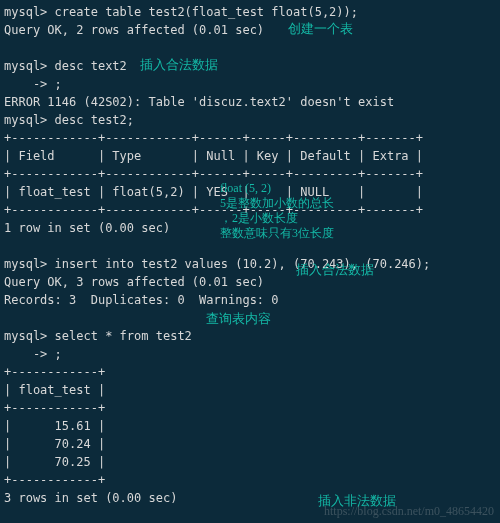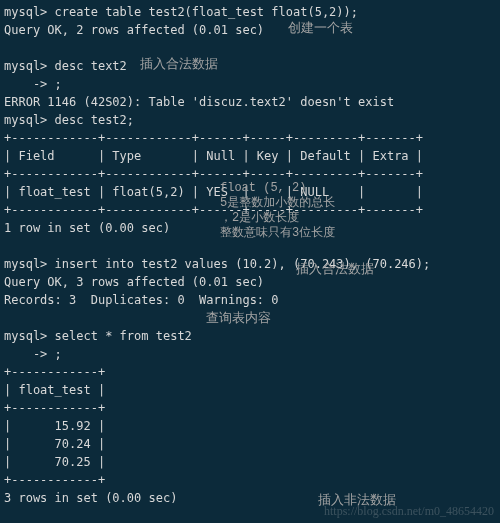--- a/index.html
+++ b/index.html
@@ -7,21 +7,21 @@
   width:500px;height:523px;
   background:#0c2a3a;
   font-family:Consolas,Menlo,monospace;
   font-size:12px;
   color:#d8d8d8;
   line-height:1.5;
   overflow:hidden;
   position:relative;
 }
 .term{white-space:pre;padding:3px 4px 0 4px}
-.ann{color:#a3a3a3;font-family:Liberation Mono, monospace;font-size:13px;position:absolute;white-space:pre}
+.ann{color:#14b8a6;font-family:Liberation Serif, serif;font-size:13px;position:absolute;white-space:pre}
 .wm{position:absolute;right:6px;bottom:3px;color:rgba(200,200,200,.25);font-size:12px;font-family:Liberation Serif, serif}
 </style>
 </head>
 <body>
 
 <div class="term"><span>mysql&gt; create table test2(float_test float(5,2));</span>
 <span>Query OK, 2 rows affected (0.01 sec)</span>
 <span></span>
 <span>mysql&gt; desc text2</span>
 <span>    -&gt; ;</span>
@@ -36,21 +36,21 @@
 <span></span>
 <span>mysql&gt; insert into test2 values (10.2), (70.243), (70.246);</span>
 <span>Query OK, 3 rows affected (0.01 sec)</span>
 <span>Records: 3  Duplicates: 0  Warnings: 0</span>
 <span></span>
 <span>mysql&gt; select * from test2</span>
 <span>    -&gt; ;</span>
 <span>+------------+</span>
 <span>| float_test |</span>
 <span>+------------+</span>
-<span>|      15.92 |</span>
+<span>|      15.61 |</span>
 <span>|      70.24 |</span>
 <span>|      70.25 |</span>
 <span>+------------+</span>
 <span>3 rows in set (0.00 sec)</span>
 <span></span>
 
 </div>
 
 <span class="ann" style="left:288px;top:19px">创建一个表</span>
 <span class="ann" style="left:140px;top:55px">插入合法数据</span>

